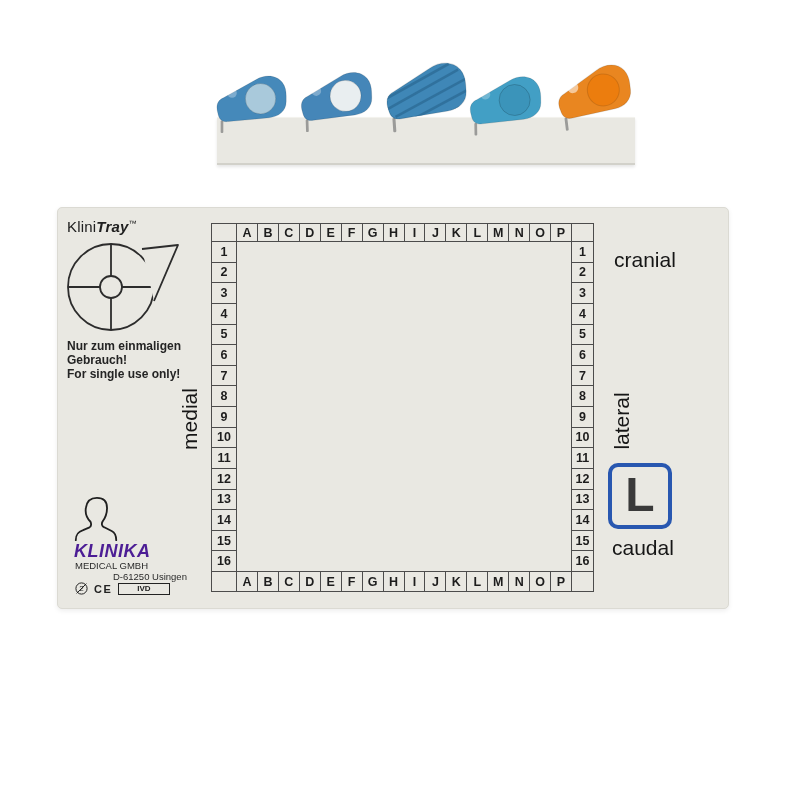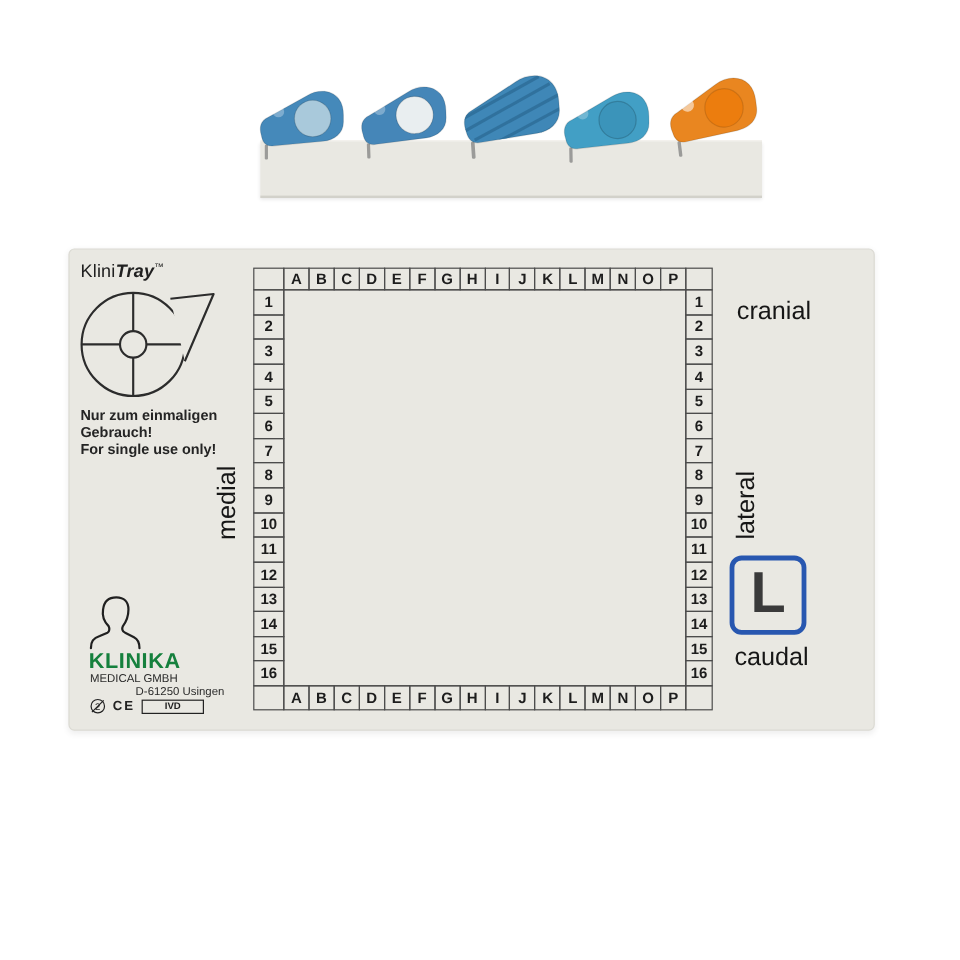--- a/index.html
+++ b/index.html
@@ -45,21 +45,21 @@
   .g-letter{flex:1;}
   .g-interior{position:absolute;box-sizing:border-box;border:1px solid #4c4c4c;}
 
   
   .lbox{position:absolute;left:550px;top:255px;width:64px;height:66px;box-sizing:border-box;
         border:4px solid #2857b0;border-radius:10px;display:flex;align-items:center;justify-content:center;}
   .lbox span{font-size:48px;font-weight:700;color:#3a3a3a;line-height:1;margin-top:-2px;}
 
   
   .mfr{position:absolute;left:13px;top:288px;width:180px;}
-  .mfr-name{position:absolute;left:3px;top:45px;font-size:18px;font-weight:700;letter-spacing:.5px;color:#15803d;}
+  .mfr-name{position:absolute;left:3px;top:45px;font-size:18px;font-weight:700;letter-spacing:.5px;color:#4c1d95;font-style:italic;}
   .mfr-line{position:absolute;left:4px;font-size:9.5px;color:#2a2a2a;white-space:nowrap;}
   .mfr-marks{position:absolute;left:4px;top:86px;display:flex;align-items:center;gap:6px;text-align:right;}
   .ce{font-size:11px;font-weight:600;letter-spacing:1.5px;color:#222;}
   .ivd{font-size:8px;font-weight:700;border:1px solid #222;padding:0 18px;line-height:10px;color:#222;}
 </style>
 </head>
 <body>
 
 <div class="stage">
 

